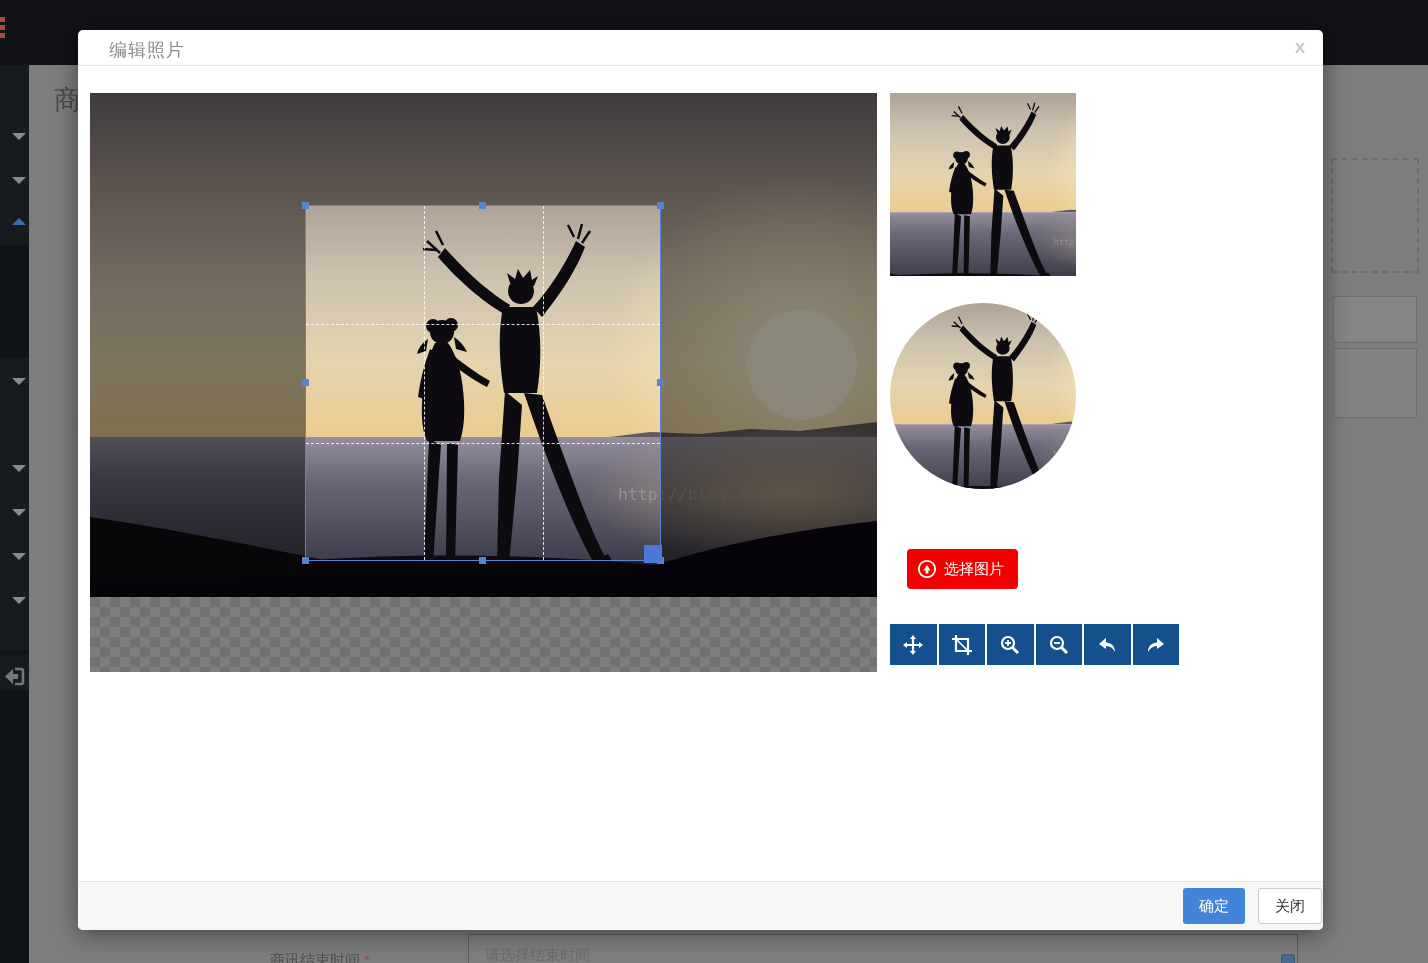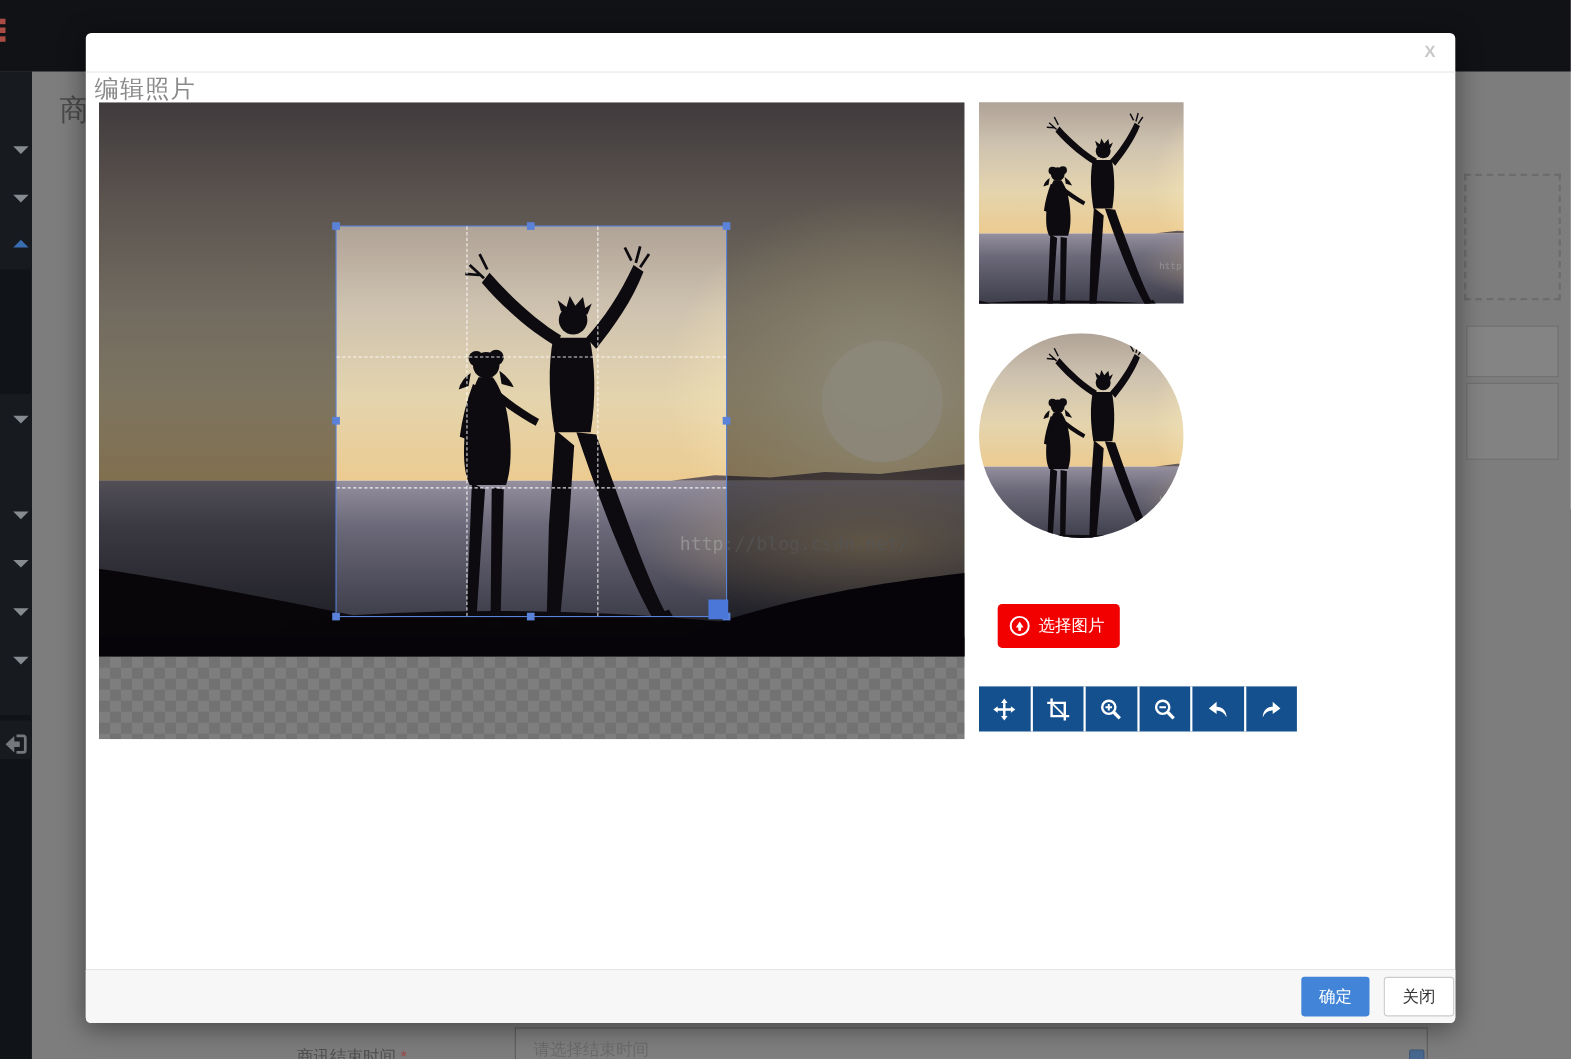--- a/index.html
+++ b/index.html
@@ -25,21 +25,21 @@
 
   .bottom-form-label { position:absolute; left:270px; top:951px; font-size:15px; color:#4f4f4f; white-space:nowrap; }
   .bottom-form-label .req { color:#a04848; margin-left:4px; }
   .bottom-input { position:absolute; left:468px; top:934px; width:830px; height:40px; background:#7f7f7f; border:1px solid #5e5e5e; padding:0 30px 0 16px; font-size:15px; color:#6b6b6b; }
   .bottom-input::placeholder { color:#6b6b6b; opacity:1; }
   .date-ic { position:absolute; left:1281px; top:954px; width:14px; height:14px; background:#49688f; border:1px solid #3c5878; border-radius:2px; }
 
   
   .modal { position:absolute; left:78px; top:30px; width:1245px; height:900px; background:#fff; border-radius:5px; box-shadow:0 4px 24px rgba(0,0,0,.45); }
   .modal-head { position:relative; height:36px; border-bottom:1px solid #e8e8e8; }
-  .modal-title { position:absolute; left:8px; top:8px; font-size:22px; color:#8a8a8a; letter-spacing:1px;margin-top:28px; }
+  .modal-title { position:absolute; left:31px; top:8px; font-size:18px; color:#8a8a8a; letter-spacing:1px; }
   .modal-x { position:absolute; right:18px; top:9px; font-size:15px; font-weight:bold; color:#c8c8c8; cursor:pointer; }
 
   .canvas { position:absolute; left:12px; top:63px; width:787px; height:579px; overflow:hidden; }
   .photo { position:absolute; left:0; top:0; width:787px; height:504px; display:block; }
   .checker { position:absolute; left:0; top:504px; width:787px; height:75px;
     background-image: conic-gradient(#e6e6e6 90deg, #cfcfcf 90deg 180deg, #e6e6e6 180deg 270deg, #cfcfcf 270deg);
     background-size:20px 20px; }
   .shade-clip { position:absolute; left:0; top:0; width:787px; height:579px; overflow:hidden; pointer-events:none; }
   .crop-shade { position:absolute; left:215px; top:112px; width:356px; height:356px; box-shadow:0 0 0 2000px rgba(0,0,0,0.45); }
   .crop-box { position:absolute; left:215px; top:112px; width:356px; height:356px; border:1px solid #5a82d8; cursor:move; }

